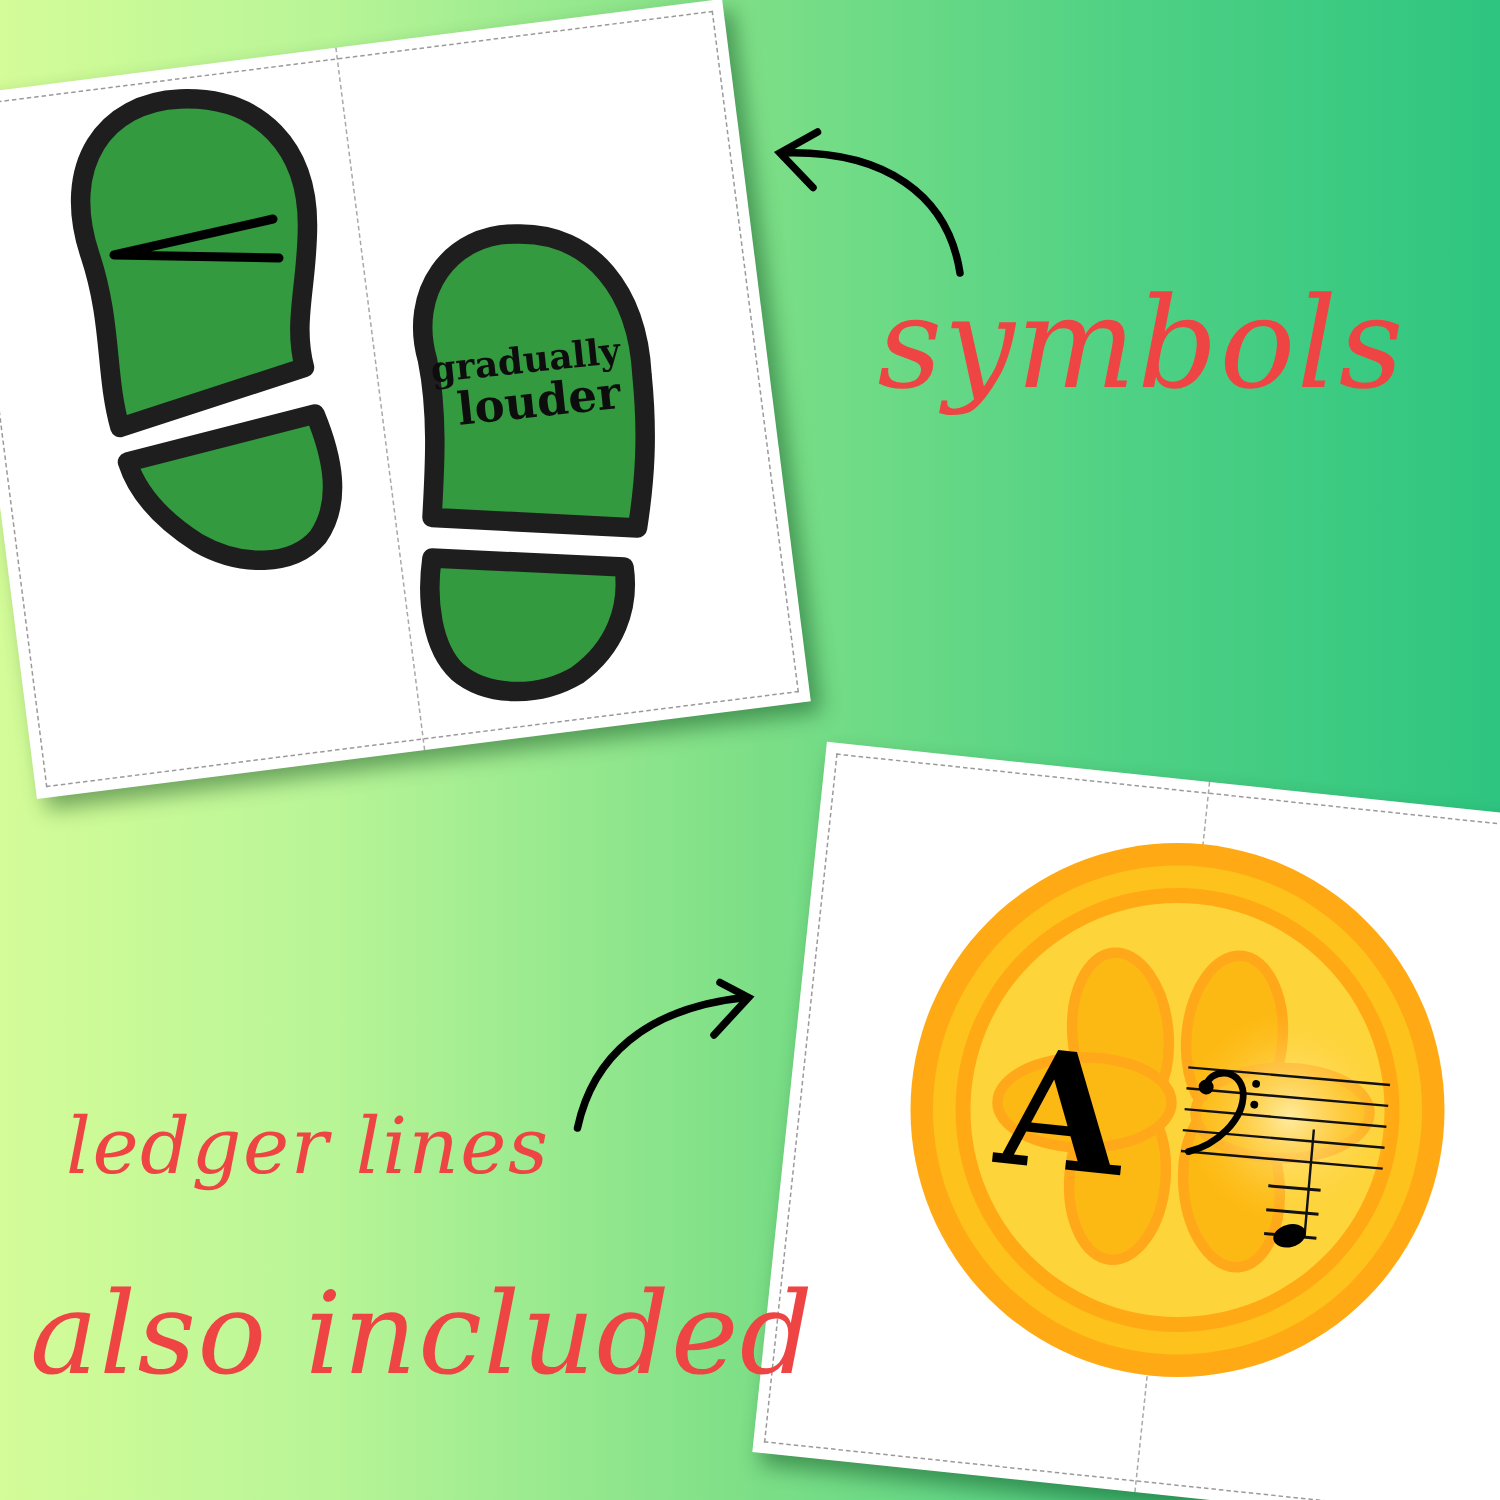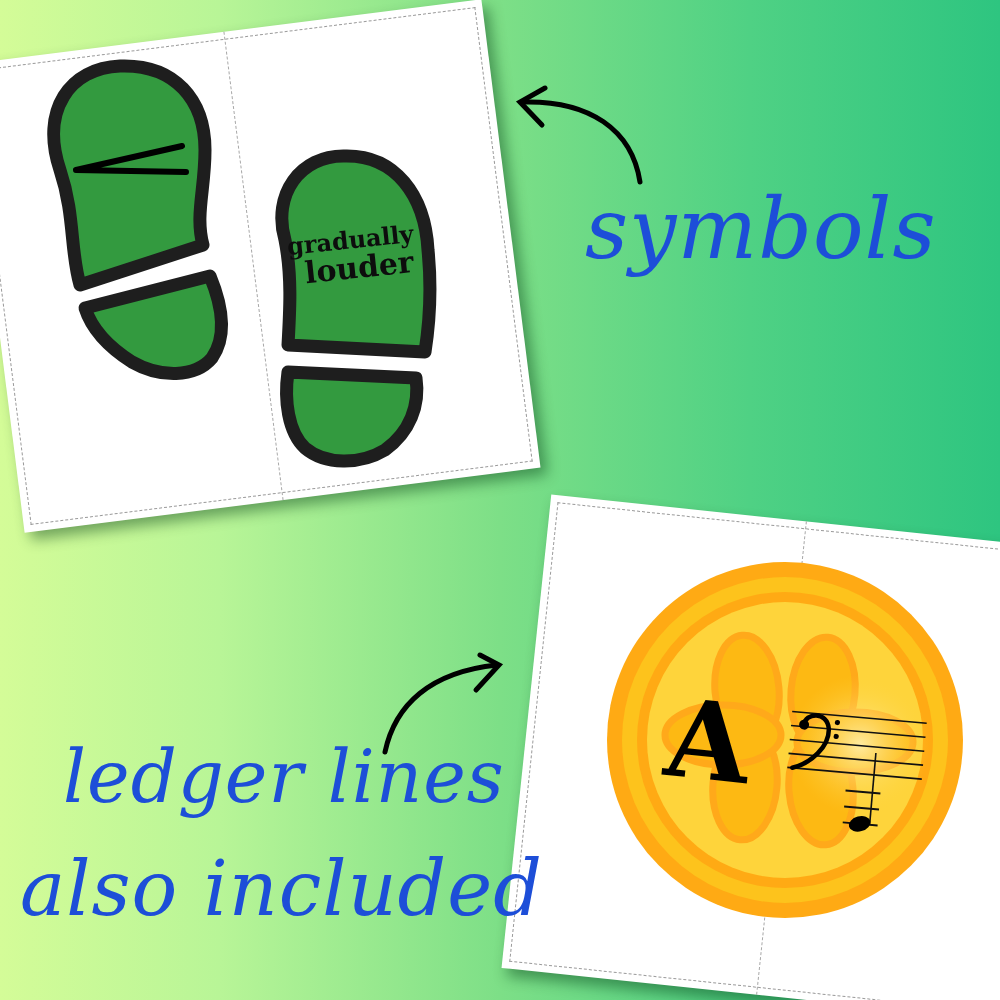--- a/index.html
+++ b/index.html
@@ -18,26 +18,26 @@
   }
   .card .fold {
     position:absolute; top:0; bottom:0; left:50%;
     border-left:1.5px dashed #a8a8a8;
   }
   #card-top { left:-7px; top:30px; width:520px; height:472px; transform: rotate(-7.2deg); }
   #card-bottom { left:525px; top:520px; width:512px; height:476px; transform: rotate(6deg); }
 
   svg.layer { position:absolute; left:0; top:0; width:1000px; height:1000px; pointer-events:none; }
   .hand {
-    position:absolute; color:#1d4ed8;
+    position:absolute; color:#ef4444;
     font-family: "DejaVu Serif", serif; font-style:italic; font-weight:300;
     letter-spacing:1px; white-space:nowrap;
   }
   #label-symbols { left:585px; top:180px; font-size:84px; }
-  #label-ledger-1 { left:44px; top:735px; font-size:72px;margin-left:19px; }
+  #label-ledger-1 { left:44px; top:735px; font-size:52px; }
   #label-ledger-2 { left:20px; top:828px; font-size:76px;margin-top:16px; }
 
   .foot-text {
     font-family: "DejaVu Serif", serif; font-weight:bold; fill:#0d0d0d;
   }
   .a-letter { font-family:"DejaVu Serif", serif; font-weight:bold; fill:#000; }
 </style>
 </head>
 <body>
 

